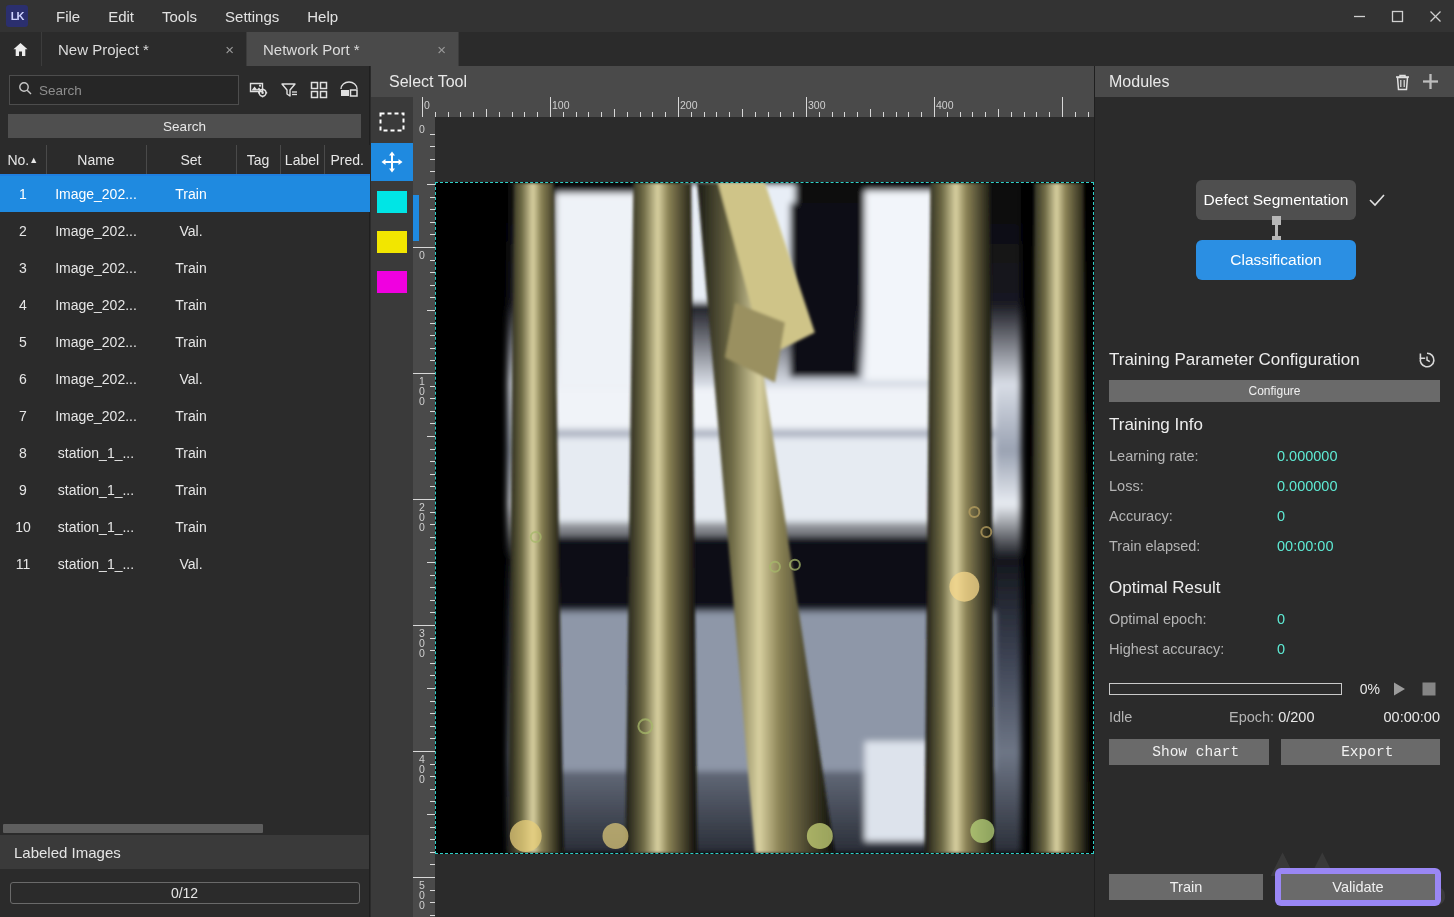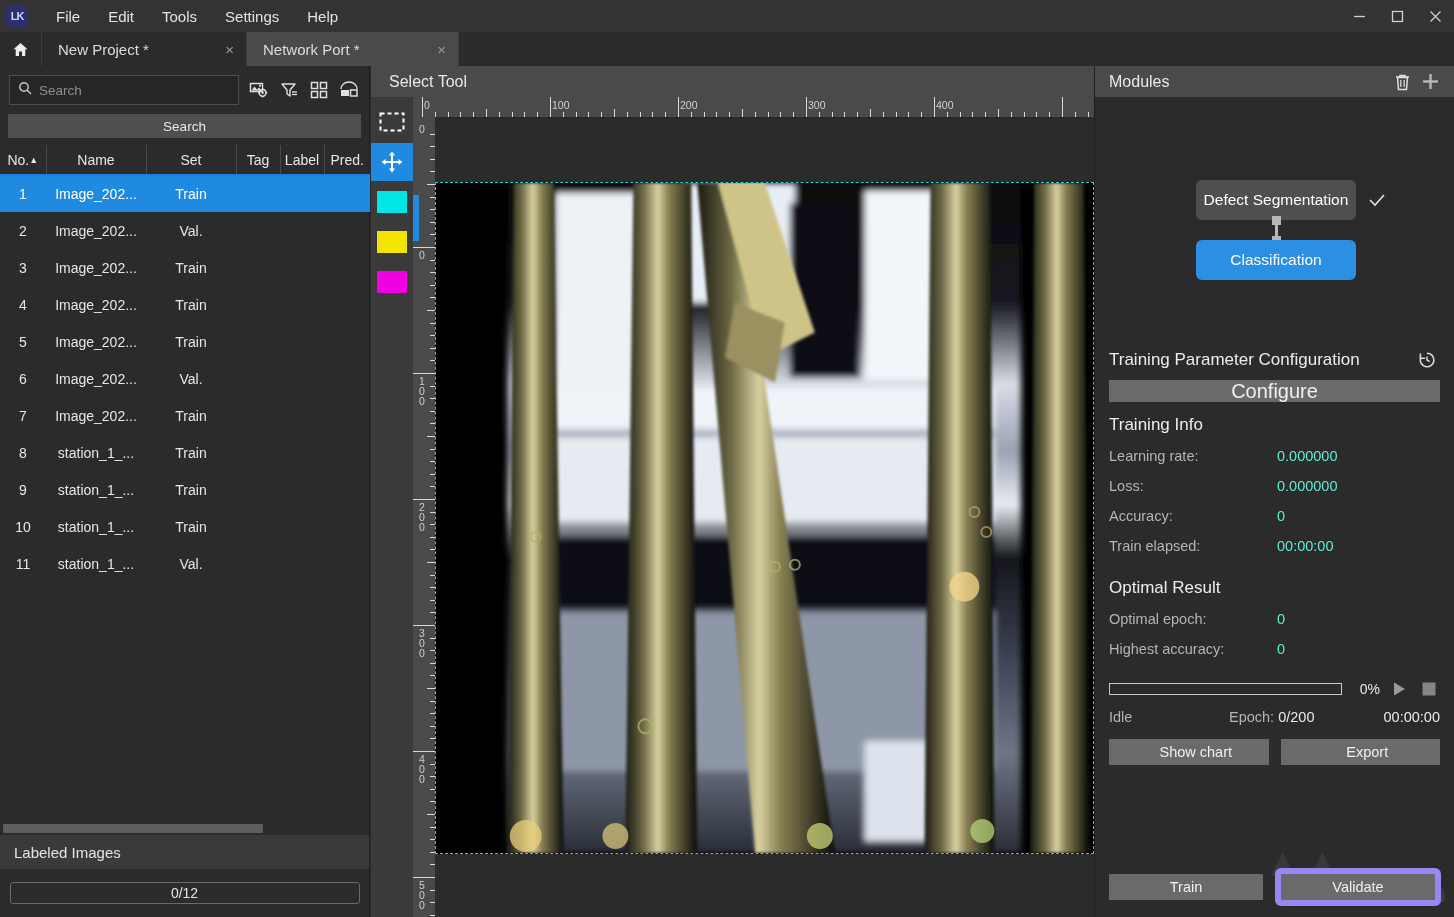--- a/index.html
+++ b/index.html
@@ -238,21 +238,21 @@
 
   .config-section { padding: 10px 14px 0 14px; }
   .section-title-row {
     display: flex; align-items: center; justify-content: space-between;
     margin-bottom: 7px;
   }
   .section-title { font-size: 17px; color: #ececec; }
   .history-icon { width: 26px; height: 26px; display: flex; align-items: center; justify-content: center; }
   .configure-btn {
     width: 100%; height: 22px; background: #6a6a6a; color: #f0f0f0;
-    border: none; font-size: 20px; display: flex; align-items: center;
+    border: none; font-size: 12px; display: flex; align-items: center;
     justify-content: center; font-family: "Liberation Sans", sans-serif;
   }
 
   .sub-title { font-size: 17px; color: #ececec; margin: 13px 0 6px 0; }
   .info-row {
     display: flex; align-items: center; height: 30px; font-size: 14.5px;
   }
   .info-key { width: 168px; color: #b4b4b4; }
   .info-val { color: #5eead4; }
 
@@ -268,21 +268,21 @@
     display: flex; align-items: center; margin-top: 9px; font-size: 14.5px;
   }
   .status-idle { color: #b4b4b4; width: 120px; }
   .status-epoch { color: #b4b4b4; flex: 1; }
   .status-epoch b { color: #e8e8e8; font-weight: normal; }
   .status-time { color: #e8e8e8; }
 
   .btn-row { display: flex; gap: 12px; margin-top: 14px; }
   .gbtn {
     flex: 1; height: 26px; background: #6a6a6a; color: #f0f0f0; border: none;
-    font-size: 14.5px; font-family: Liberation Sans, sans-serif;
+    font-size: 14.5px; font-family: Liberation Mono, monospace;
     display: flex; align-items: center; justify-content: center; padding-left: 14px;
   }
 
   .bottom-btn-row {
     position: absolute; left: 14px; bottom: 11px; width: 332px;
     display: flex; gap: 12px; align-items: center;
   }
   .train-btn {
     flex: 1; height: 26px; background: #6a6a6a; color: #f0f0f0; border: none;
     font-size: 14.5px; font-family: "Liberation Sans", sans-serif;

